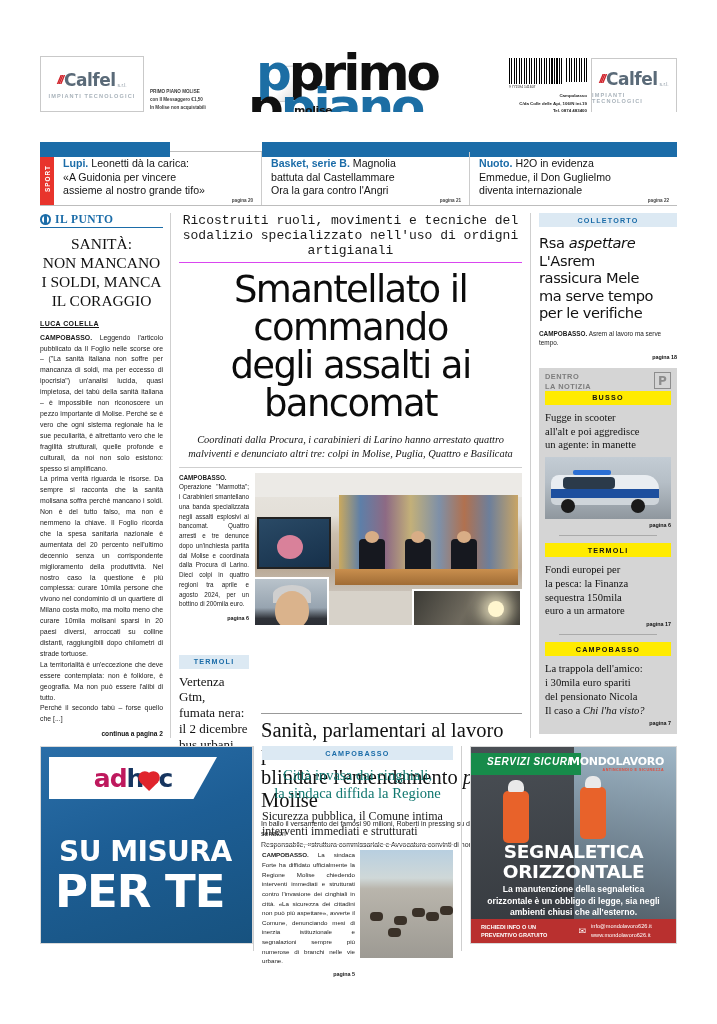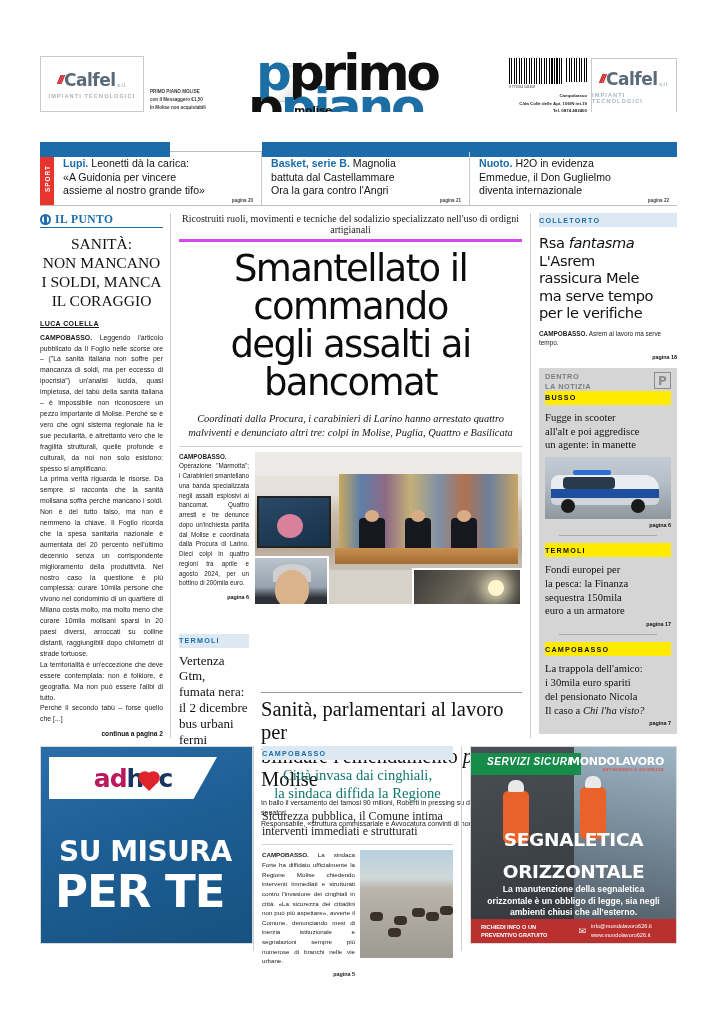--- a/index.html
+++ b/index.html
@@ -100,21 +100,21 @@
   .punto-head {
     font-family:"Liberation Serif", serif; font-size:15.5px; line-height:1.22; text-align:center;
     margin-top:7px; color:#111; font-weight:400;
   }
   .punto-by { font-size:7px; font-weight:700; letter-spacing:0.4px; text-decoration:underline; margin-top:9px; color:#111;}
   .punto-body { font-size:6.9px; line-height:1.58; text-align:justify; margin-top:6px; color:#1a1a1a; }
   .punto-body b { font-weight:700; }
   .punto-cont { font-size:6.6px; font-weight:700; text-align:right; margin-top:5px; }
 
   
-  .kicker { font-family:Liberation Serif, serif; font-size:10px; text-align:center; color:#1a1a1a; border-bottom:3px solid #d946ef; padding-bottom:4px;}
+  .kicker { font-family:Liberation Mono, monospace; font-size:13px; text-align:center; color:#1a1a1a; border-bottom:1px solid #d946ef; padding-bottom:4px;}
   .head-main {
     font-family:"DejaVu Sans", sans-serif; font-weight:400; font-size:37px; line-height:1.03;
     text-align:center; letter-spacing:-1.6px; margin-top:8px; color:#0c0c0c;
   }
   .subhead {
     font-family:"Liberation Serif",serif; font-style:italic; font-size:10.4px; line-height:1.35;
     text-align:center; margin-top:10px; color:#141414; padding-bottom:5px; border-bottom:1px solid #cfcfcf;
   }
   .center-flow { display:flex; margin-top:5px; }
   .cf-text { width:76px; padding-right:6px; }
@@ -143,21 +143,21 @@
   .inset-man::before{content:"";position:absolute;left:18px;top:6px;width:38px;height:18px;border-radius:50% 50% 0 0;background:#cfcfcf;}
   .inset-dark {
     position:absolute; right:0px; bottom:-28px; width:110px; height:64px; border:2px solid #fff;
     background:linear-gradient(120deg,#3b3a35,#6f6a5e 45%,#2e2d29 100%); overflow:hidden;
   }
   .inset-dark::after{content:"";position:absolute;right:16px;top:10px;width:16px;height:16px;border-radius:50%;background:#fff6cf;box-shadow:0 0 16px 8px rgba(255,246,207,.8);}
 
   
   .box-label {
     background:#dce9f3; color:#1b6ca8; font-size:7.2px; font-weight:700; letter-spacing:1.2px;
-    text-align:left; padding:2.5px 0;
+    text-align:center; padding:2.5px 0;
   }
   .box-label.yellow { background:#ffeb00; color:#111; }
   .termoli-head { font-family:"Liberation Serif",serif; font-size:13px; line-height:1.22; margin-top:5px; color:#111;}
   .bus-photo { margin-top:6px; height:74px; background:linear-gradient(180deg,#b9d4e6 0%,#cfe0ea 30%,#cac6bd 44%,#9c978e 100%); position:relative; overflow:hidden;}
   .bus-body{position:absolute;left:2px;top:26px;width:86px;height:36px;background:linear-gradient(180deg,#f0f0ef 0 42%,#e8762a 42% 72%,#efefee 72% 100%);border-radius:3px;}
   .bus-win{position:absolute;left:6px;top:30px;width:74px;height:13px;background:#2e4455;}
   .bus-bldg{position:absolute;left:0;top:0;width:58px;height:30px;background:#d9c28d;}
   .sanita-head { font-family:"Liberation Serif",serif; font-size:20.5px; line-height:1.15; color:#111; }
   .sanita-head i { font-style:italic; }
   .sanita-sub { font-size:7px; line-height:1.5; margin-top:6px; color:#1a1a1a; }
@@ -220,21 +220,21 @@
 
   .mondo { width:100%; height:198px; border:1px solid #d9d9d9; position:relative; overflow:hidden;
     background:linear-gradient(180deg,#5a6066 0%,#4a5056 40%,#3a4046 100%); }
   .mondo-l { position:absolute; left:0; top:0; width:50%; height:100%; background:linear-gradient(170deg,#4a4f55,#34383d);}
   .mondo-r { position:absolute; right:0; top:0; width:50%; height:100%; background:linear-gradient(190deg,#9fb6c6,#6d7f8d 55%,#4a545c);}
   .sv-tag { position:absolute; left:0; top:6px; background:#178b4a; color:#fff; font-size:10px; font-weight:700; font-style:italic; padding:3px 10px 8px 16px; letter-spacing:0.6px;}
   .mondo-brand { position:absolute; right:12px; top:8px; color:#fff; font-family:"DejaVu Sans",sans-serif; font-weight:700; font-size:11px; letter-spacing:-0.3px;}
   .mondo-brand-sub { position:absolute; right:12px; top:21px; color:#e24b3a; font-size:3.6px; letter-spacing:0.5px; font-weight:700;}
   .worker { position:absolute; width:26px; height:52px; background:#e8622a; border-radius:5px; }
   .worker::after{content:"";position:absolute;left:5px;top:-11px;width:16px;height:12px;border-radius:7px 7px 2px 2px;background:#e9e9e9;}
-  .mondo-t1 { position:absolute; left:0; right:0; top:84px; text-align:center; color:#fff; font-family:"DejaVu Sans",sans-serif; font-weight:700; font-size:18.5px; line-height:1.0; letter-spacing:-0.3px;}
+  .mondo-t1 { position:absolute; left:0; right:0; top:96px; text-align:center; color:#fff; font-family:"DejaVu Sans",sans-serif; font-weight:700; font-size:18.5px; line-height:1.0; letter-spacing:-0.3px;}
   .mondo-t2 { position:absolute; left:0; right:0; top:116px; text-align:center; color:#fff; font-family:"DejaVu Sans",sans-serif; font-weight:700; font-size:18.5px; line-height:1.0; letter-spacing:-0.3px;}
   .mondo-p { position:absolute; left:10px; right:10px; top:137px; text-align:center; color:#fff; font-size:8.6px; line-height:1.35; font-weight:700;}
   .mondo-io { position:absolute; left:0; right:0; top:170px; display:flex; justify-content:space-around; color:#fff; font-size:8px; font-weight:700; letter-spacing:1px;}
   .mondo-foot { position:absolute; left:0; right:0; bottom:0; height:24px; background:#b9302f; display:flex; align-items:center; }
   .mf-l { color:#fff; font-size:5.6px; font-weight:700; line-height:1.5; padding-left:10px; width:50%;}
   .mf-r { color:#fff; font-size:5.6px; line-height:1.6; }
   .mf-icon { color:#fff; font-size:9px; padding:0 5px; }
 </style>
 </head>
 <body>
@@ -420,21 +420,21 @@
             </div>
             <div class="sanita-pag">pagina 2</div>
           </div>
         </div>
       </div>
     </div>
 
     <div class="col-right">
       <div>
         <div class="box-label">COLLETORTO</div>
-        <div class="r-head" style="white-space:pre-line"><span>Rsa </span><i>fantasma</i><span>
+        <div class="r-head" style="white-space:pre-line"><span>Rsa </span><i>aspettare</i><span>
 L'Asrem
 rassicura Mele
 ma serve tempo
 per le verifiche</span></div>
         <div class="r-body"><b>CAMPOBASSO.</b><span> Asrem al lavoro ma serve tempo.</span></div>
         <div class="r-pag">pagina 18</div>
       </div>
 
       <div class="dentro-box">
         <div class="dentro-top">

